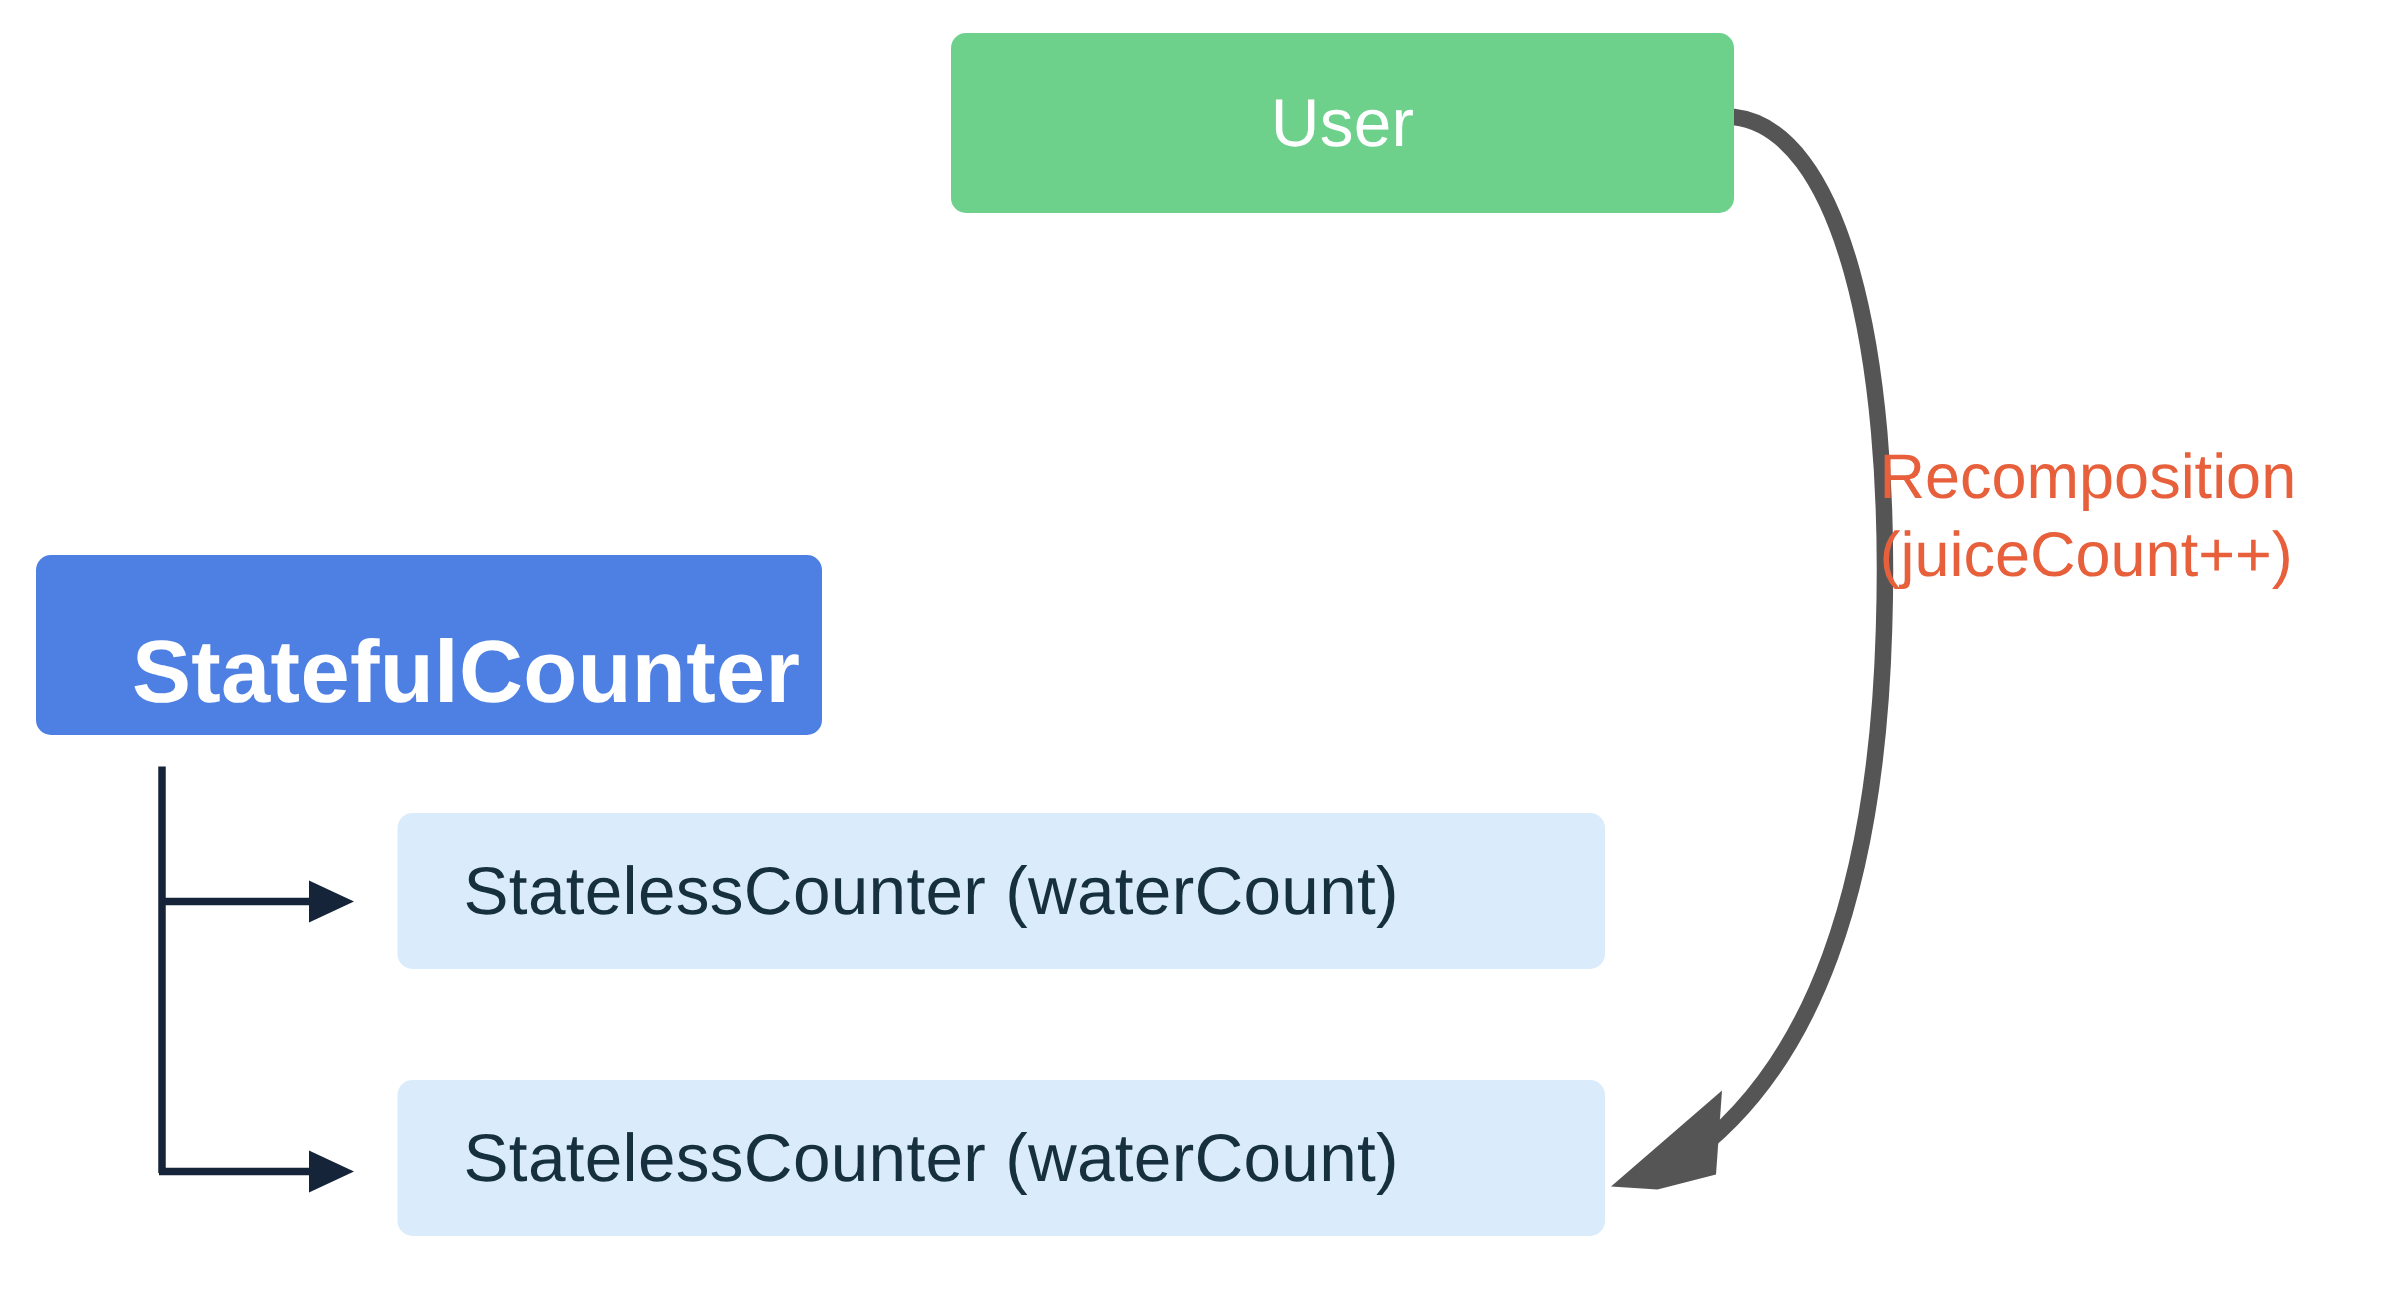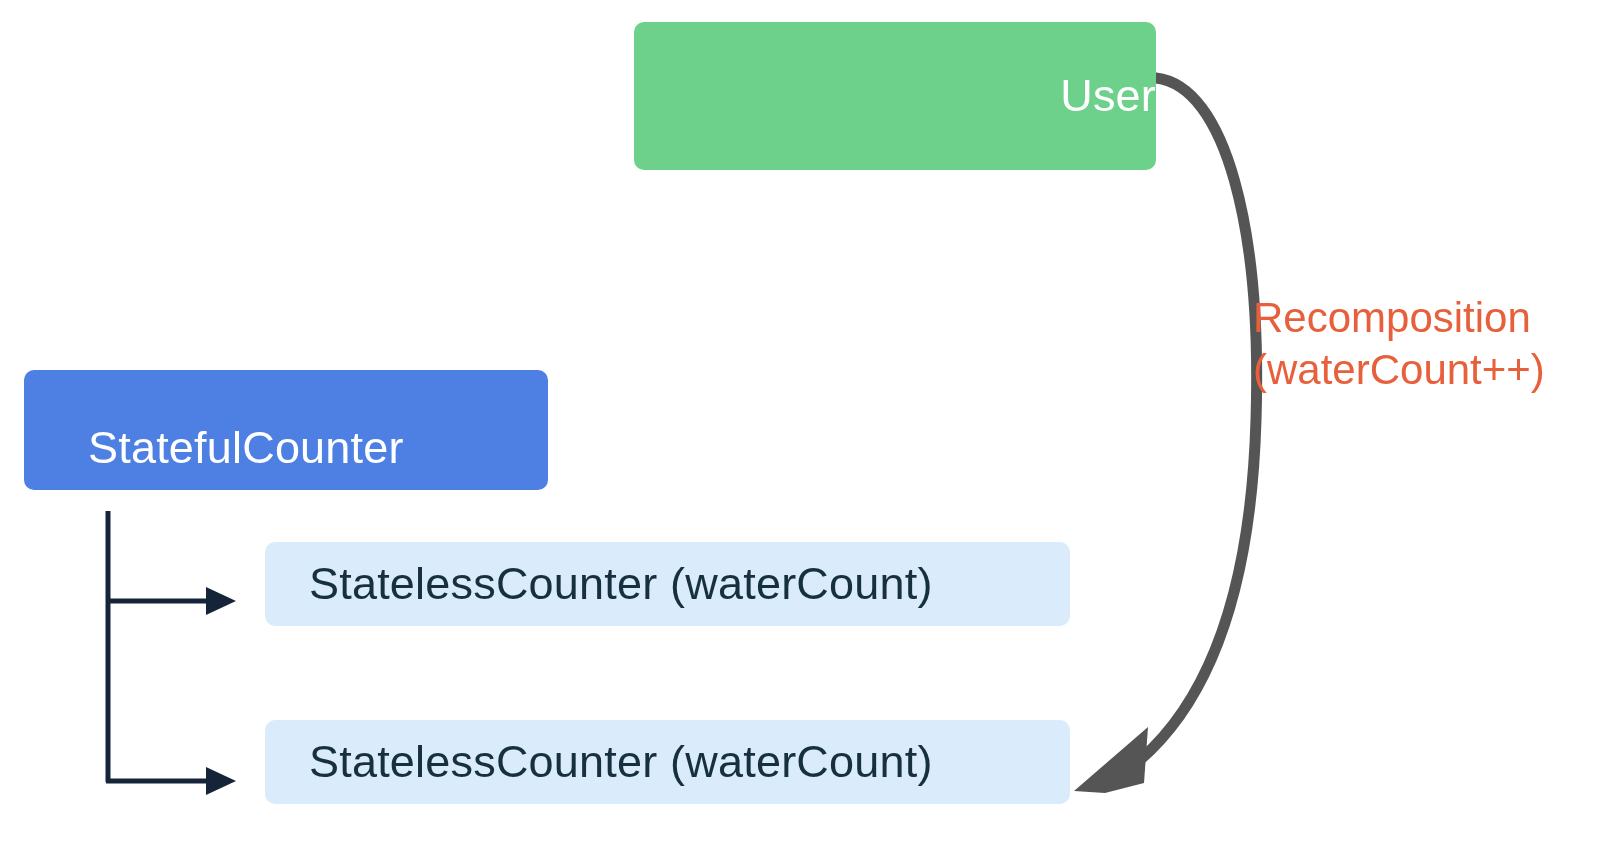--- a/index.html
+++ b/index.html
@@ -25,52 +25,52 @@
     display: flex;
     align-items: center;
     border-radius: 10px;
     white-space: nowrap;
   }
   
   #node-user {
     left: 634px;
     top: 22px;
     width: 522px;
-    height: 148px;
+    height: 120px;
     background: #6DD18C;
-    justify-content: flex-end;
+    justify-content: center;
   }
   #node-user .node-label {
     color: #ffffff;
     font-size: 45px;
     font-weight: 400;
     letter-spacing: 0.2px;
   }
   
   #node-stateful {
     left: 24px;
     top: 370px;
     width: 524px;
     height: 120px;
     background: #4E80E4;
     justify-content: flex-start;
     padding-left: 64px;
   }
   #node-stateful .node-label {
     color: #ffffff;
-    font-size: 45px;
-    font-weight: 400;
+    font-size: 59px;
+    font-weight: 700;
     letter-spacing: 0.2px;
     margin-top: 35px;
   }
   
   .node-stateless {
     left: 265px;
     width: 805px;
-    height: 84px;
+    height: 104px;
     background: #DAECFB;
     justify-content: flex-start;
     padding-left: 44px;
   }
   .node-stateless .node-label {
     color: #16303F;
     font-size: 45px;
     font-weight: 400;
     letter-spacing: 0.2px;
   }
@@ -131,16 +131,16 @@
   <div class="node node-stateless" id="node-water">
     <span class="node-label">StatelessCounter (waterCount)</span>
   </div>
 
   <div class="node node-stateless" id="node-juice">
     <span class="node-label">StatelessCounter (waterCount)</span>
   </div>
 
   <div id="annotation-recomposition">
     <span class="ann-line">Recomposition</span>
-    <span class="ann-line">(waterCount++)</span>
+    <span class="ann-line">(juiceCount++)</span>
   </div>
 
 </div>
 
 </body></html>

